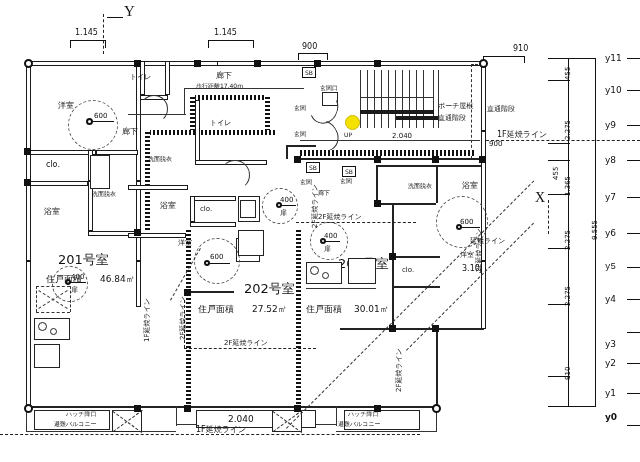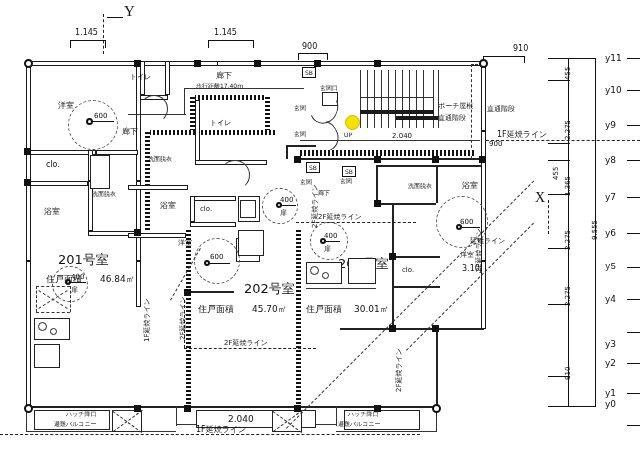--- a/index.html
+++ b/index.html
@@ -233,21 +233,21 @@
   <div class="circ-dash" style="left:194px;top:238px;width:44px;height:44px;"></div>
   <div class="pin" style="left:204px;top:260px;width:6px;height:6px;"></div>
   <div class="arrowline" style="left:208px;top:263px;width:22px;"></div>
   <div class="dimtxt" style="left:210px;top:253px;font-size:7px;">600</div>
   <div class="twall h" style="left:186px;top:291px;width:48px;"></div>
 
   <div class="rect" style="left:238px;top:230px;width:26px;height:26px;"></div>
 
   <div class="rm" style="left:244px;top:280px;font-size:13px;">202号室</div>
   <div class="rm" style="left:198px;top:303px;font-size:9px;">住戸面積</div>
-  <div class="rm" style="left:252px;top:303px;font-size:9px;">45.70㎡</div>
+  <div class="rm" style="left:252px;top:303px;font-size:9px;">27.52㎡</div>
 
   <div class="rm" style="left:338px;top:255px;font-size:13px;">203号室</div>
   <div class="rm" style="left:306px;top:303px;font-size:9px;">住戸面積</div>
   <div class="rm" style="left:354px;top:303px;font-size:9px;">30.01㎡</div>
 
   <div class="circ-dash" style="left:310px;top:222px;width:36px;height:36px;"></div>
   <div class="pin" style="left:320px;top:238px;width:6px;height:6px;"></div>
   <div class="arrowline" style="left:324px;top:241px;width:16px;"></div>
   <div class="dimtxt" style="left:324px;top:232px;font-size:7px;">400</div>
   <div class="dimtxt" style="left:324px;top:244px;font-size:7px;">扉</div>
@@ -388,21 +388,21 @@
   <div class="grid-lbl" style="left:605px;top:85px;">y10</div>
   <div class="grid-lbl" style="left:605px;top:120px;">y9</div>
   <div class="grid-lbl" style="left:605px;top:155px;">y8</div>
   <div class="grid-lbl" style="left:605px;top:192px;">y7</div>
   <div class="grid-lbl" style="left:605px;top:228px;">y6</div>
   <div class="grid-lbl" style="left:605px;top:262px;font-family:Liberation Mono, monospace;">y5</div>
   <div class="grid-lbl" style="left:605px;top:294px;">y4</div>
   <div class="grid-lbl" style="left:605px;top:339px;">y3</div>
   <div class="grid-lbl" style="left:605px;top:358px;">y2</div>
   <div class="grid-lbl" style="left:605px;top:388px;">y1</div>
-  <div class="grid-lbl" style="left:605px;top:399px;">y0</div>
+  <div class="grid-lbl" style="left:605px;top:412px;font-weight:bold;">y0</div>
 
   <div class="tickh" style="left:627px;top:58px;width:13px;"></div>
   <div class="tickh" style="left:627px;top:90px;width:13px;"></div>
   <div class="tickh" style="left:627px;top:125px;width:13px;"></div>
   <div class="tickh" style="left:627px;top:160px;width:13px;"></div>
   <div class="tickh" style="left:627px;top:197px;width:13px;"></div>
   <div class="tickh" style="left:627px;top:233px;width:13px;"></div>
   <div class="tickh" style="left:627px;top:267px;width:13px;"></div>
   <div class="tickh" style="left:627px;top:299px;width:13px;"></div>
   <div class="tickh" style="left:627px;top:332px;width:13px;"></div>

